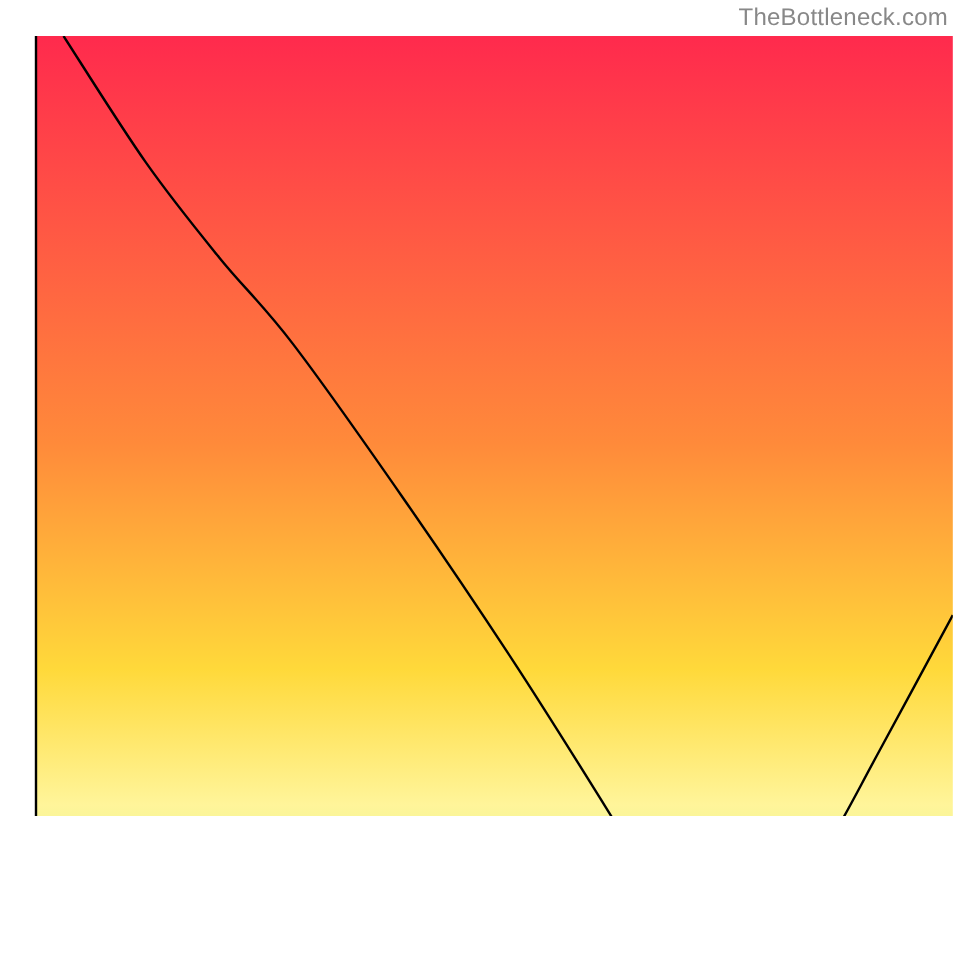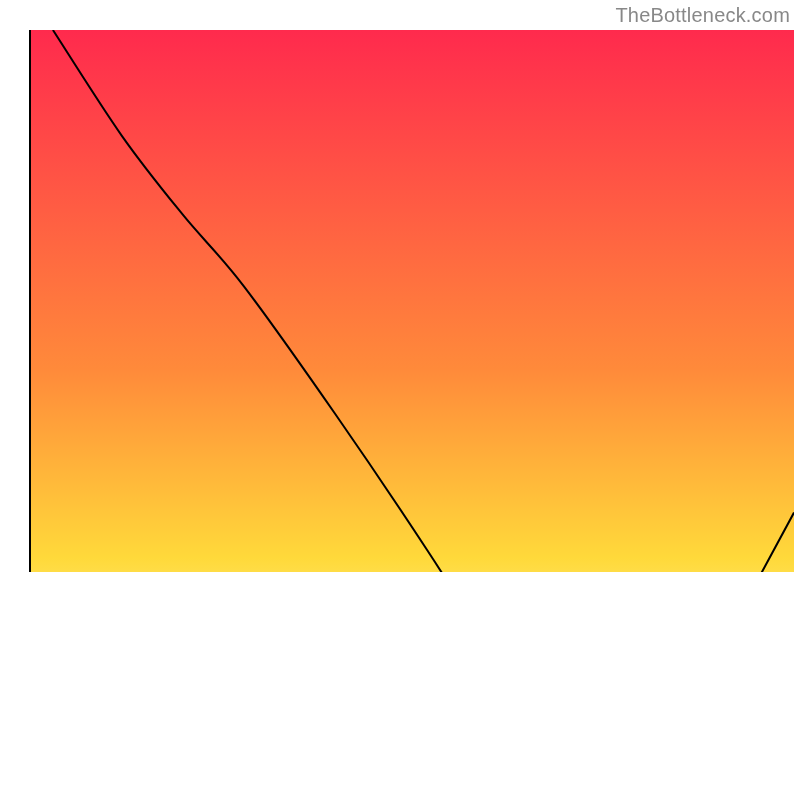--- a/index.html
+++ b/index.html
@@ -4,21 +4,21 @@
 <style>
   body {
     margin: 0;
     padding: 0;
     background: #fff;
     font-family: Arial, Helvetica, sans-serif;
   }
   .chart-wrap {
     position: relative;
     width: 800px;
-    height: 572px;
+    height: 680px;
   }
   .attribution {
     position: absolute;
     top: 4px;
     right: 10px;
     font-size: 20px;
     color: #888;
     font-weight: 500;
     letter-spacing: 0.2px;
   }

